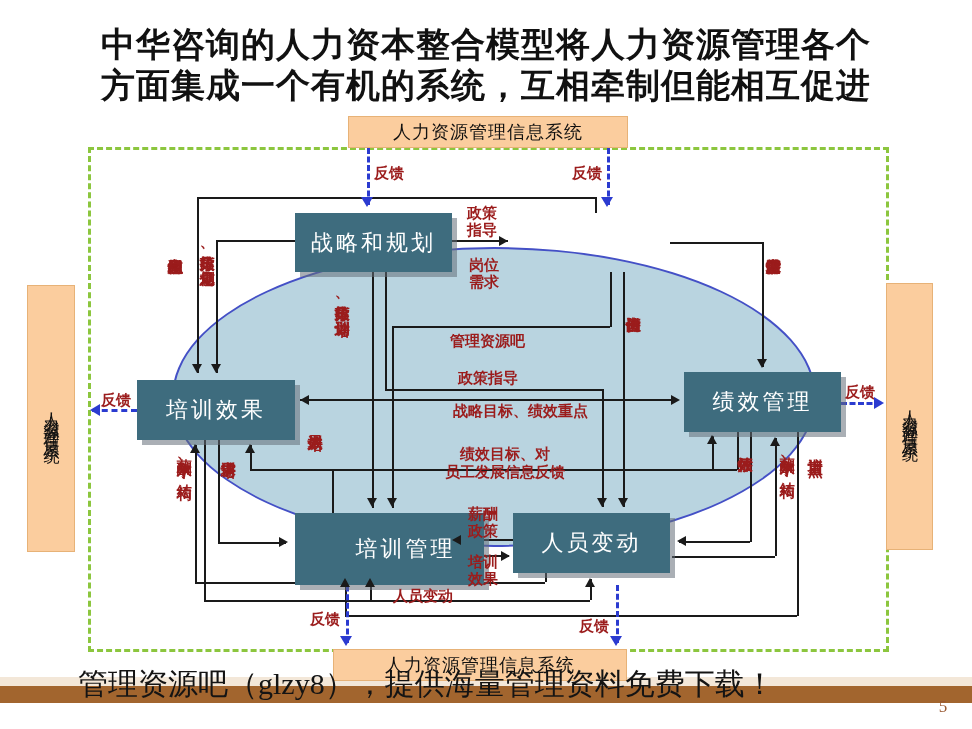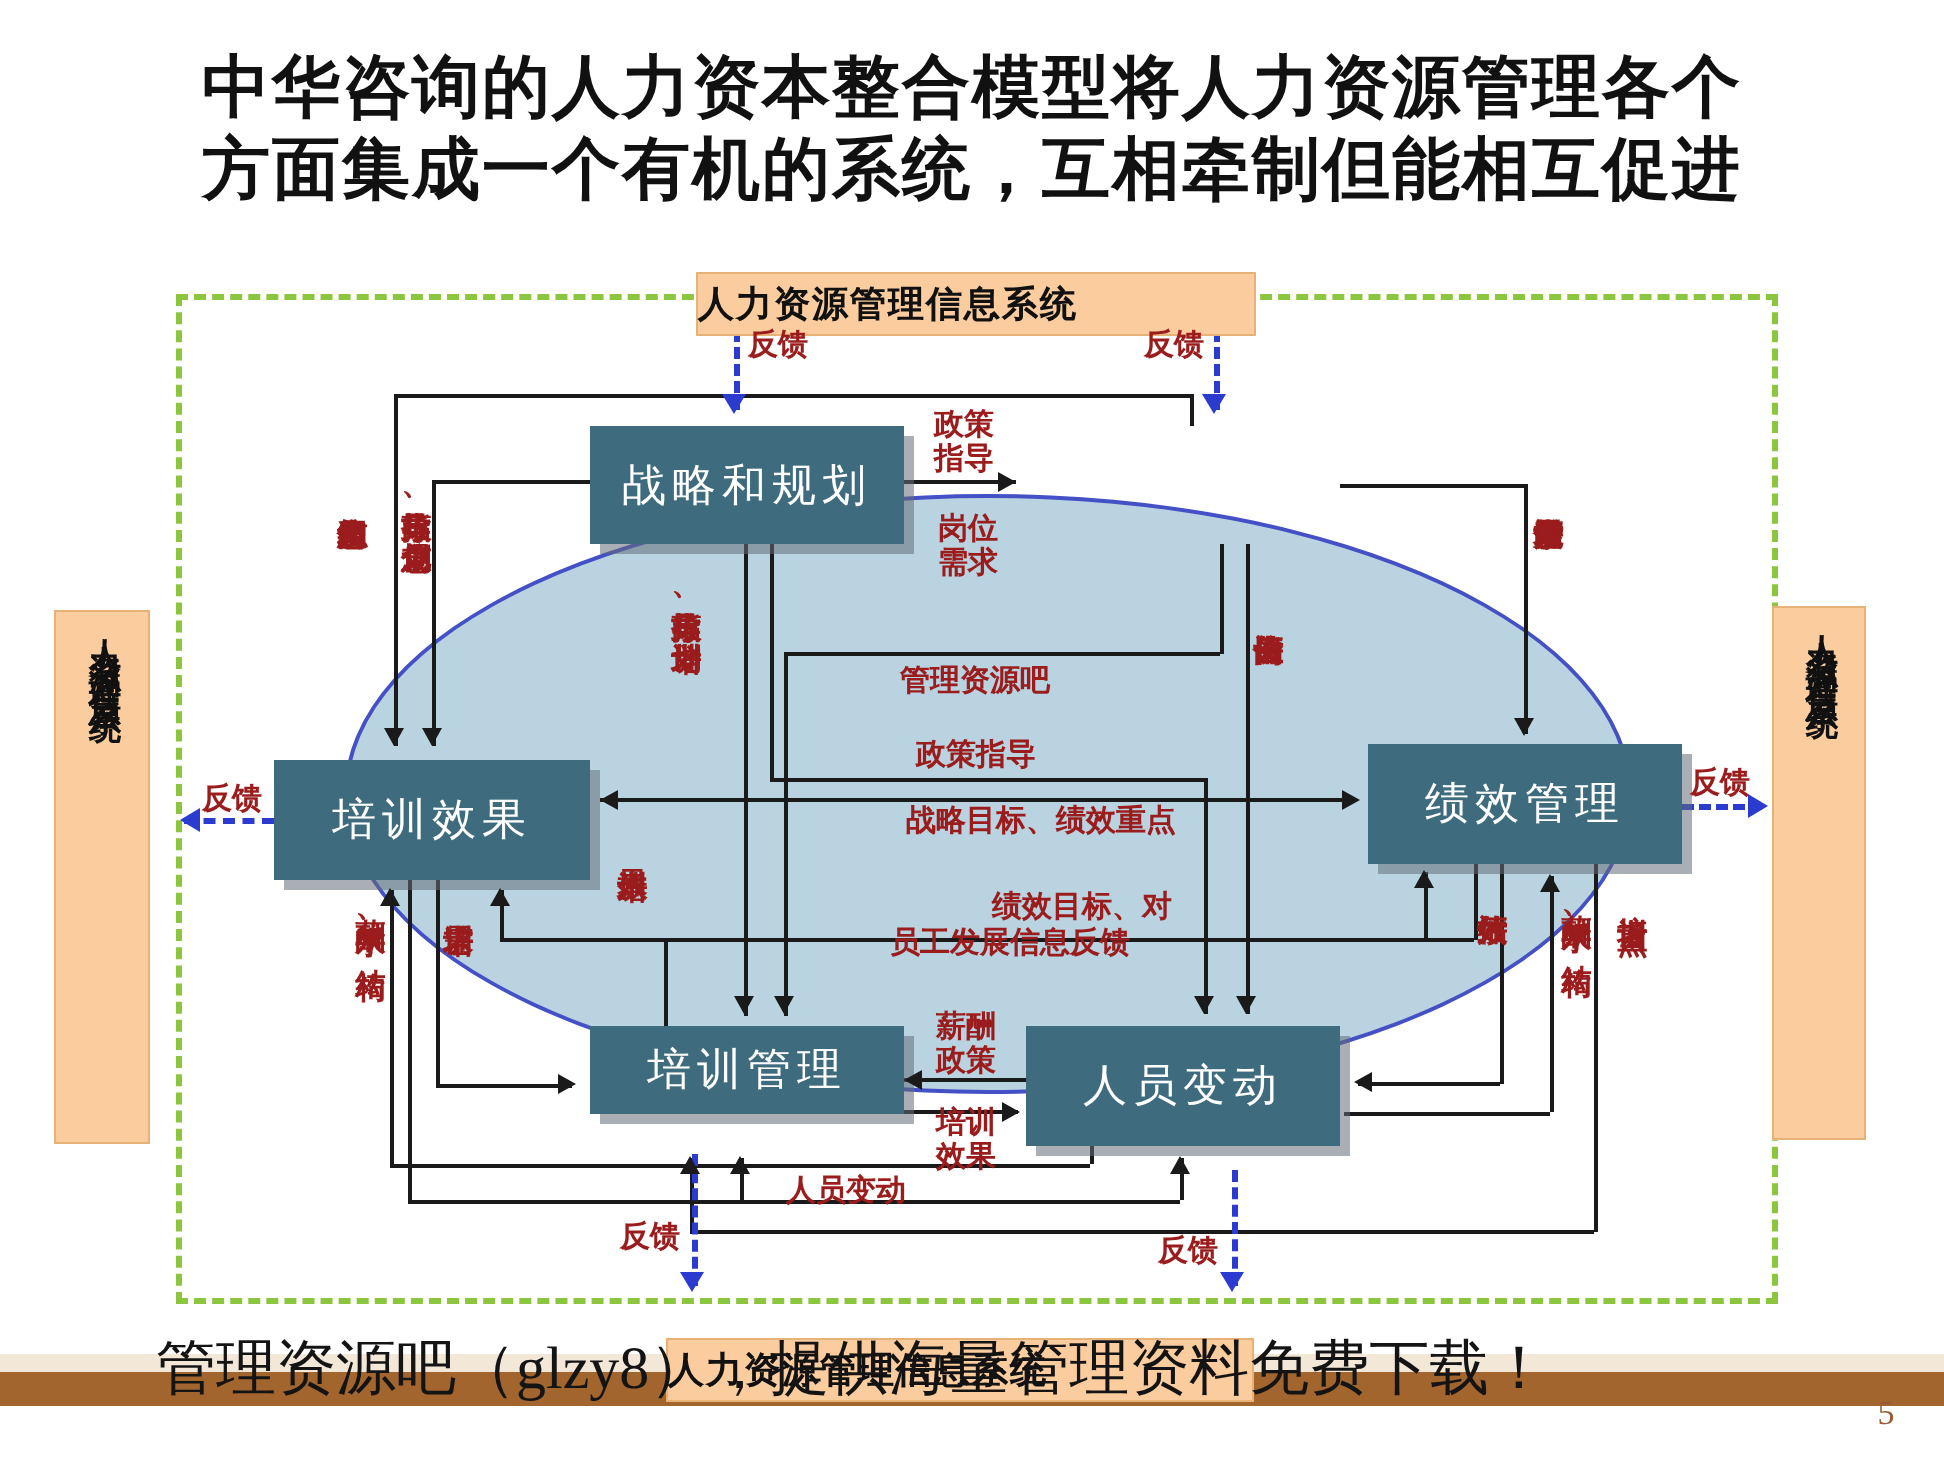--- a/index.html
+++ b/index.html
@@ -5,21 +5,21 @@
   html,body{margin:0;padding:0;background:#fff;}
   #slide{position:relative;width:972px;height:729px;background:#fff;overflow:hidden;
          font-family:"Liberation Sans","DejaVu Sans",sans-serif;}
   .title{position:absolute;left:0;top:24px;width:972px;text-align:center;
          font-size:34px;font-weight:bold;color:#111;line-height:1.22;letter-spacing:1px;}
   .ellipse{position:absolute;left:172px;top:247px;width:640px;height:296px;
            background:var(--ellipse);border:2px solid var(--blueline);border-radius:50%;z-index:1;}
   .greenborder{position:absolute;left:88px;top:147px;width:795px;height:499px;
            border:3px dashed var(--green);z-index:0;}
   .obox{position:absolute;background:var(--orange);border:1px solid #e7b277;color:#111;
-        display:flex;align-items:center;font-weight:bold;z-index:5;margin-top:20px;}
+        display:flex;align-items:center;justify-content:center;font-weight:normal;z-index:5;}
   .obox.h{font-size:18px;letter-spacing:1px;}
   .obox.v{writing-mode:vertical-rl;text-orientation:upright;font-size:16px;letter-spacing:4px;}
   .tbox{position:absolute;background:var(--teal);color:#fff;display:flex;align-items:center;
         justify-content:center;font-size:22px;letter-spacing:3px;z-index:4;
         box-shadow:5px 5px 0 rgba(100,110,120,0.55);}
   .rlab{position:absolute;color:var(--red);font-weight:bold;font-size:15px;line-height:1.15;z-index:6;}
   .rlab.v{writing-mode:vertical-rl;text-orientation:upright;}
   .seg{position:absolute;background:var(--line);z-index:3;}
   .bseg{position:absolute;z-index:3;}
   .ah{position:absolute;width:0;height:0;z-index:6;}
@@ -58,21 +58,21 @@
 
   <div class="tbox" style="left:295px;top:213px;width:157px;height:59px;">
       <span>战略和规划</span>
     </div>
   <div class="tbox" style="left:137px;top:380px;width:158px;height:60px;">
       <span>培训效果</span>
     </div>
   <div class="tbox" style="left:684px;top:372px;width:157px;height:60px;">
       <span>绩效管理</span>
     </div>
-  <div class="tbox" style="left:295px;top:513px;width:157px;height:44px;">
+  <div class="tbox" style="left:295px;top:513px;width:157px;height:72px;padding-left:32px;">
       <span>培训管理</span>
     </div>
   <div class="tbox" style="left:513px;top:513px;width:157px;height:60px;">
       <span>人员变动</span>
     </div>
 
   <div class="rlab" style="left:374px;top:164px;">反馈</div>
   <div class="rlab" style="left:572px;top:164px;">反馈</div>
   <div class="rlab" style="left:101px;top:391px;">反馈</div>
   <div class="rlab" style="left:845px;top:383px;">反馈</div>
@@ -80,21 +80,21 @@
   <div class="rlab" style="left:579px;top:617px;">反馈</div>
 
   <div class="rlab" style="left:464px;top:204px;width:36px;text-align:center;">政策指导</div>
   <div class="rlab" style="left:466px;top:256px;width:36px;text-align:center;">岗位需求</div>
   <div class="rlab v" style="left:167px;top:247px;">组织和岗位信息</div>
   <div class="rlab v" style="left:199px;top:244px;height:132px;">政策指导、规划信息</div>
   <div class="rlab v" style="left:334px;top:294px;height:132px;">政策指导、培训计划</div>
   <div class="rlab" style="left:450px;top:332px;">管理资源吧</div>
   <div class="rlab" style="left:458px;top:369px;">政策指导</div>
   <div class="rlab" style="left:406px;top:402px;margin-left:47px;">战略目标、绩效重点</div>
-  <div class="rlab" style="left:460px;top:445px;margin-left:36px;">绩效目标、对</div>
+  <div class="rlab" style="left:460px;top:445px;">绩效目标、对</div>
   <div class="rlab" style="left:445px;top:463px;">员工发展信息反馈</div>
   <div class="rlab" style="left:466px;top:505px;width:34px;text-align:center;">薪酬政策</div>
   <div class="rlab" style="left:466px;top:553px;width:34px;text-align:center;">培训效果</div>
   <div class="rlab" style="left:393px;top:587px;">人员变动</div>
   <div class="rlab v" style="left:220px;top:450px;">培训需求</div>
   <div class="rlab v" style="left:176px;top:447px;height:158px;letter-spacing:2px;">薪酬水平、结构</div>
   <div class="rlab v" style="left:307px;top:423px;">培训效果</div>
   <div class="rlab v" style="left:625px;top:305px;">岗位价值评估</div>
   <div class="rlab v" style="left:765px;top:247px;height:170px;">能力素质评估需求</div>
   <div class="rlab v" style="left:737px;top:445px;">绩效评估</div>

